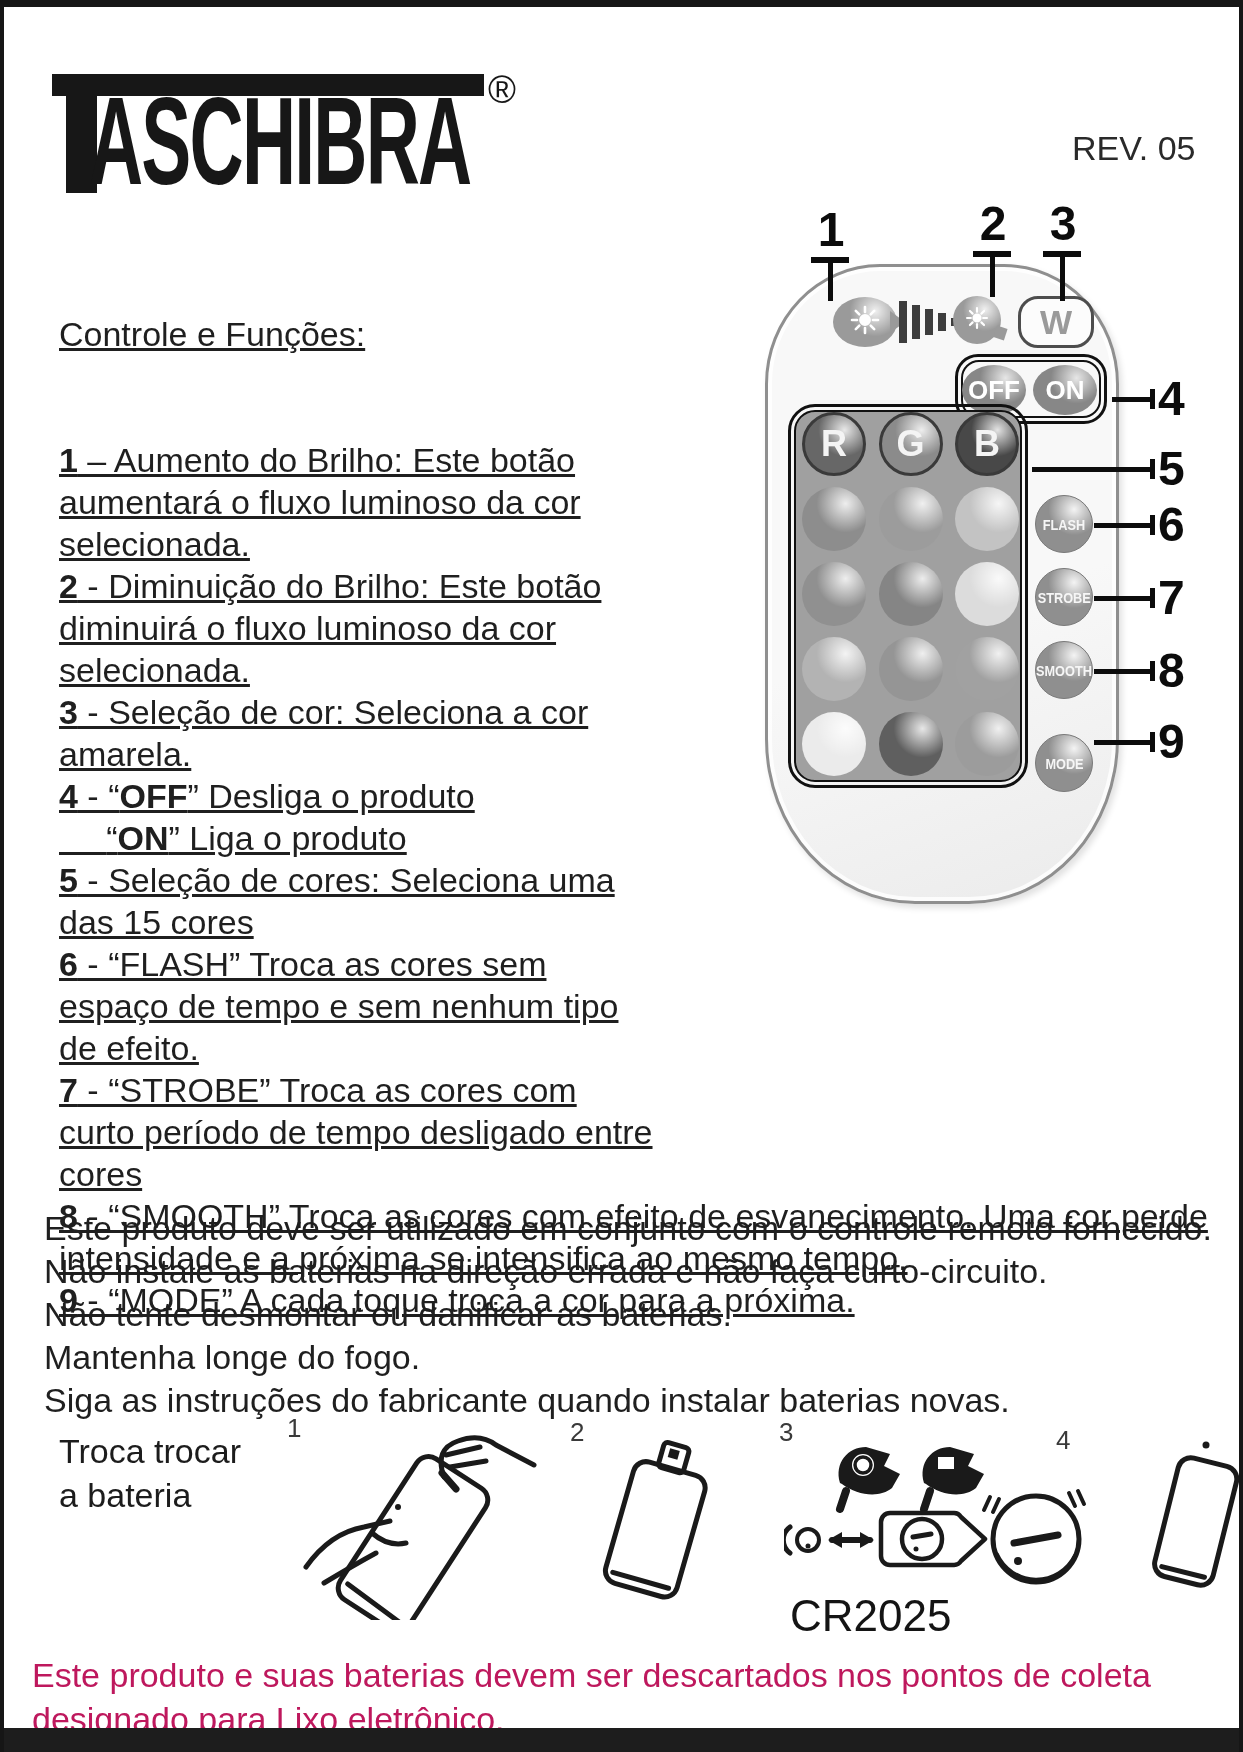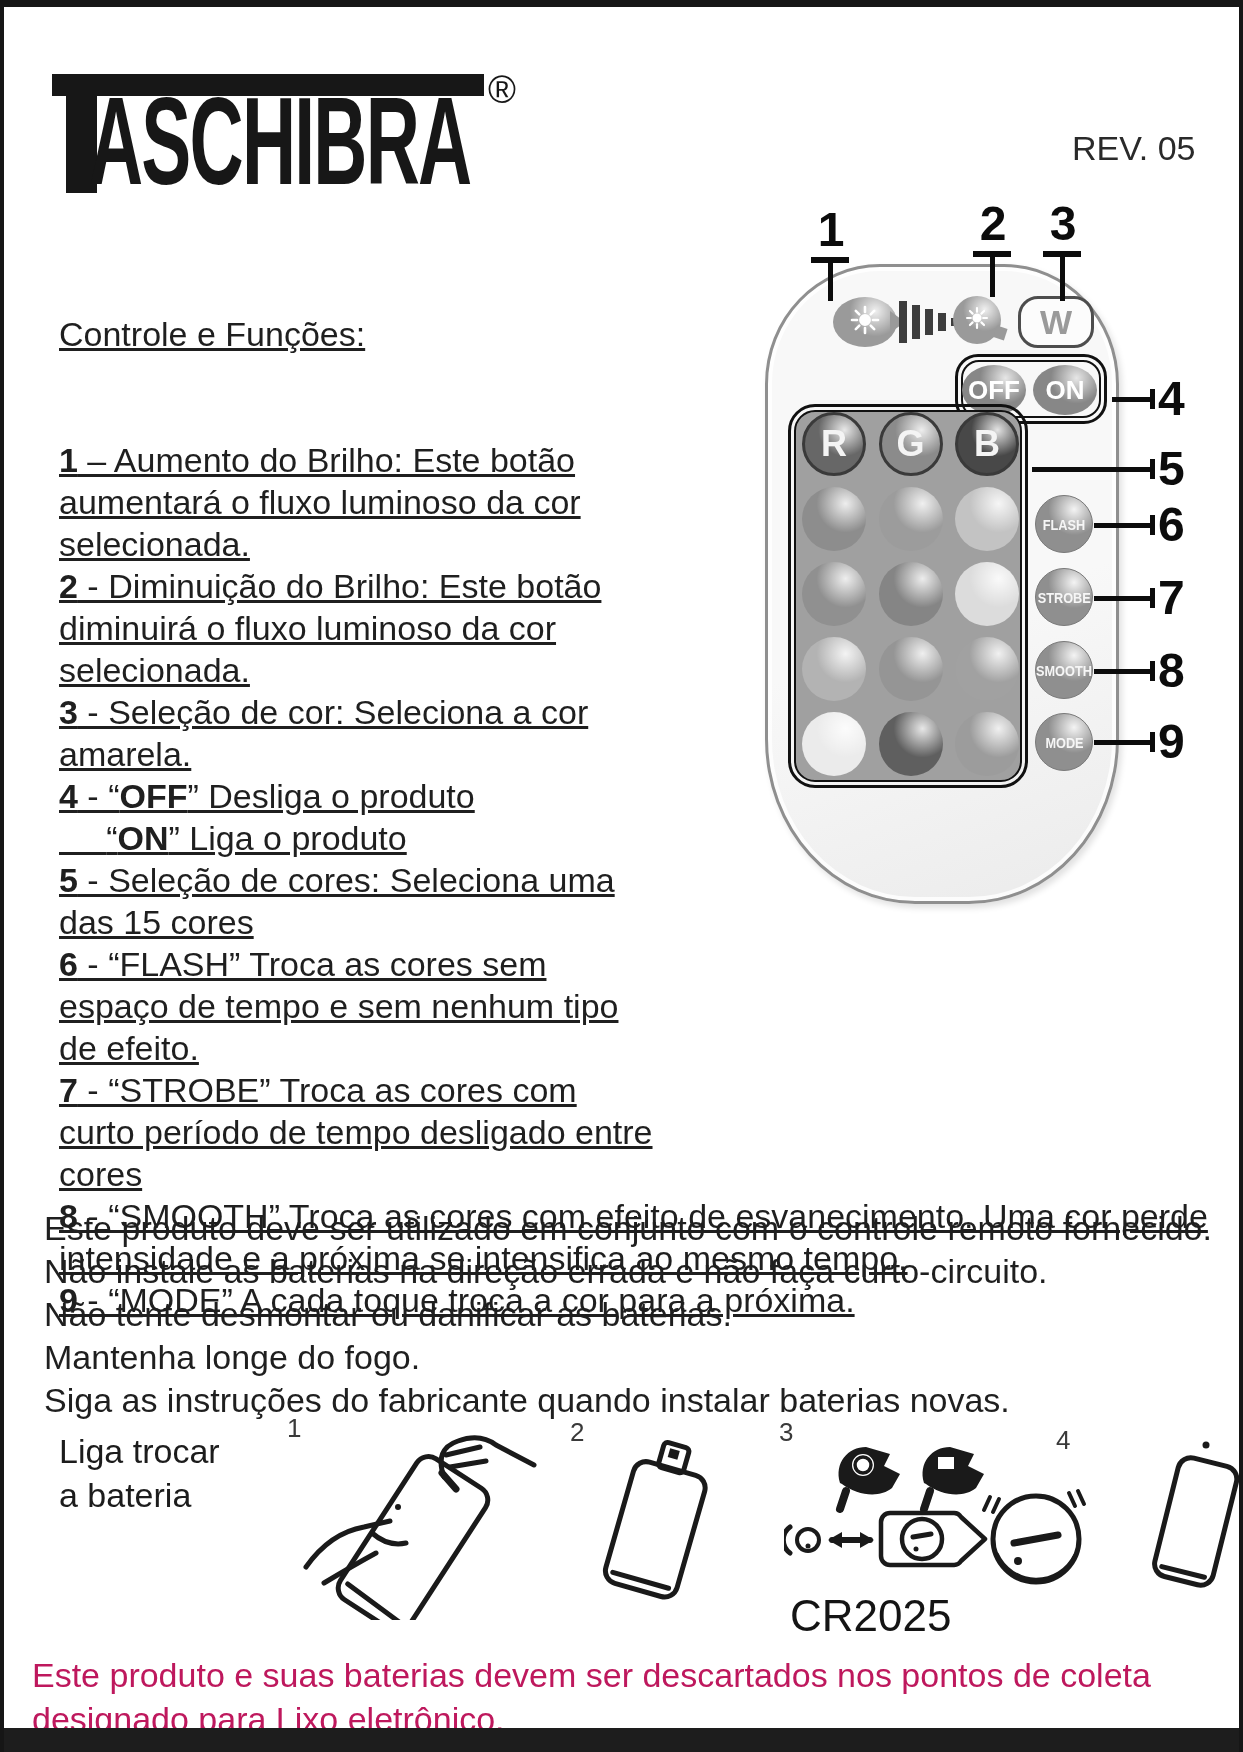--- a/index.html
+++ b/index.html
@@ -209,21 +209,21 @@
     <div id="side-buttons">
         <div class="sbtn" style="top: 293px;">
           <span>FLASH</span>
         </div>
         <div class="sbtn" style="top: 366px;">
           <span>STROBE</span>
         </div>
         <div class="sbtn" style="top: 439px;">
           <span>SMOOTH</span>
         </div>
-        <div class="sbtn" style="top: 511px; align-items: center;">
+        <div class="sbtn" style="top: 532px; align-items: center;">
           <span>MODE</span>
         </div>
       </div>
 
     <div class="co co1">
       <div class="co-num">1</div>
       <div class="co-under"></div>
       <div class="co-vline"></div>
     </div>
     <div class="co co2">
@@ -268,21 +268,21 @@
         <span class="ln">9</span>
       </div>
   </div>
 
   <div class="notes">Este produto deve ser utilizado em conjunto com o controle remoto fornecido.
 Não instale as baterias na direção errada e não faça curto-circuito.
 Não tente desmontar ou danificar as baterias.
 Mantenha longe do fogo.
 Siga as instruções do fabricante quando instalar baterias novas.</div>
 
-  <div class="battery-label">Liga trocar
+  <div class="battery-label">Troca trocar
 a bateria</div>
   <div class="stepnum sn1">1</div>
   <div class="stepnum sn2">2</div>
   <div class="stepnum sn3">3</div>
   <div class="stepnum sn4">4</div>
 
   <svg class="illo line" style="left:290px;top:1408px;" width="265" height="205" viewBox="0 0 265 205">
     <g transform="rotate(33 119 129)">
       <rect x="78" y="45" width="82" height="168" rx="14"></rect>
       <line x1="86" y1="198" x2="150" y2="202"></line>

